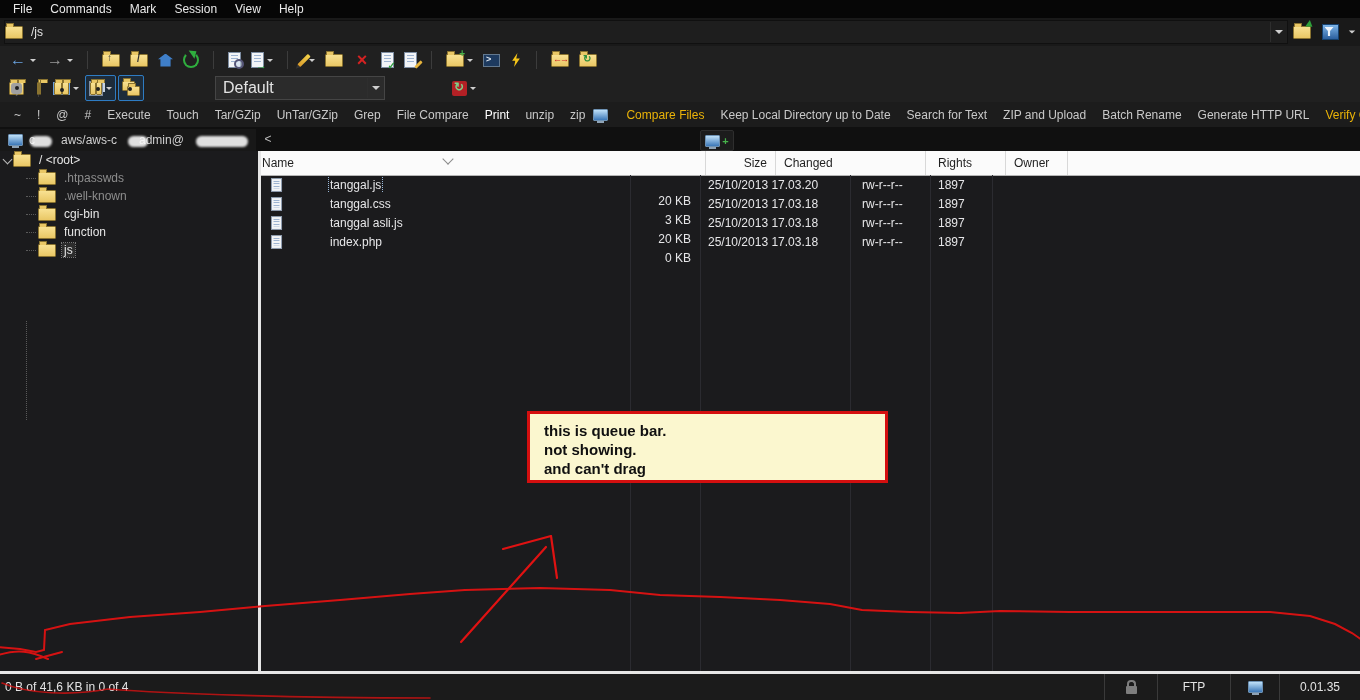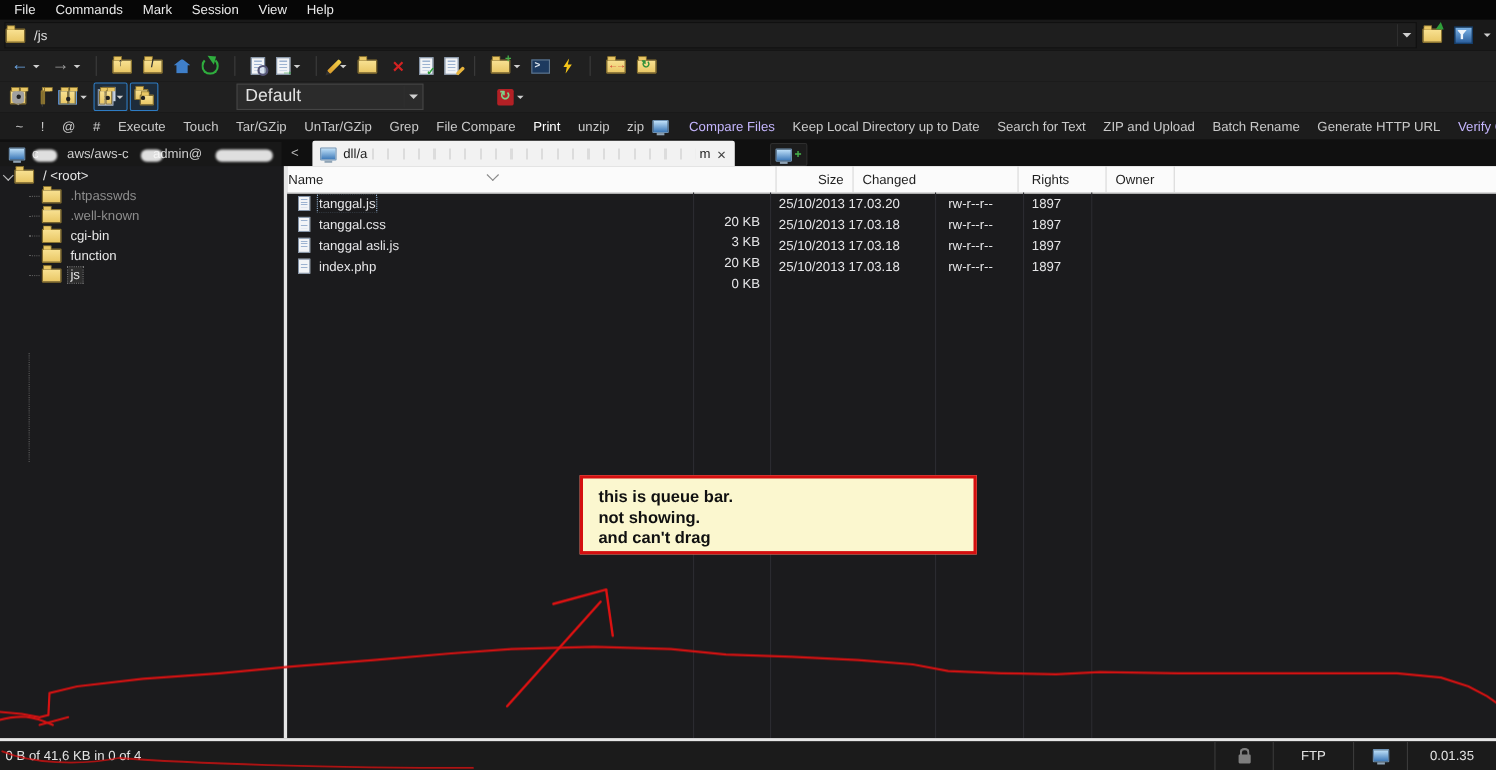--- a/index.html
+++ b/index.html
@@ -80,21 +80,21 @@
 
   
   #profile-combo{display:flex;align-items:center;width:168px;height:22px;background:#2b2b2b;border:1px solid #454545;margin-left:70px;font-size:16px;color:#e3e3e3;}
   #profile-combo .val{padding-left:7px;}
   #tb2-right{margin-left:62px;display:flex;align-items:center;}
 
   
   #commandsbar{left:0;top:102px;width:1360px;height:25px;background:#1c1c1c;border-bottom:1px solid #0a0a0a;display:flex;align-items:center;padding:0 6px;font-size:12px;color:#c9c9c9;}
   .cmd{padding:2px 8px;white-space:nowrap;}
   .cmd.em{color:#ffffff;}
-  .cmd.dis{color:#c4b5fd;}
+  .cmd.dis{color:#eab308;}
   .vsep{width:1px;height:16px;background:#3c3c3c;margin:0 5px;}
 
   
   #tabbar{left:0;top:127px;width:1360px;height:24px;background:#101010;}
   #tab1{left:0;top:2px;width:256px;height:22px;background:#181818;display:flex;align-items:center;font-size:12px;color:#cfcfcf;}
   #tab1 .mon{margin:0 6px 0 8px;}
   .frag{white-space:pre;}
   .sm{position:absolute;background:rgba(250,250,250,.88);filter:blur(1px);border-radius:6px;height:11px;top:7px;}
   #tab-scroll{left:260px;top:4px;width:16px;height:16px;color:#bdbdbd;font-size:12px;text-align:center;line-height:16px;}
   #tab-active{left:284px;top:1px;width:384px;height:23px;background:#f2f2f2;color:#1d1d1d;display:flex;align-items:center;font-size:12px;border-radius:2px 2px 0 0;}
@@ -124,42 +124,42 @@
   .hc-name{width:445px;padding-left:1px;}
   .hc-size{width:70px;justify-content:flex-end;padding-right:8px;}
   .hc-changed{width:150px;padding-left:8px;}
   .hc-rights{width:80px;padding-left:12px;}
   .hc-owner{width:62px;padding-left:8px;}
   #sort-chev{position:absolute;left:183px;top:4px;width:7px;height:7px;border-left:1px solid #8a8a8a;border-bottom:1px solid #8a8a8a;transform:rotate(-45deg);}
   .gridline{top:175px;width:1px;height:496px;background:#2b2b30;}
 
   #file-rows{left:261px;top:175px;width:1099px;font-size:12px;color:#e6e6e8;}
   .frow{display:flex;align-items:center;height:19px;}
-  .fc{box-sizing:border-box;white-space:nowrap;overflow:hidden;}
+  .fc{box-sizing:border-box;white-space:nowrap;overflow:hidden;gap:40px;}
   .fc-name{width:369px;display:flex;align-items:center;padding-left:9px;}
   .fc-name .doc{margin-right:7px;flex:none;transform:scale(.85);}
   .fc-size{width:70px;text-align:right;padding-right:9px;margin-top:32px;}
   .fc-changed{width:150px;padding-left:8px;}
   .fc-rights{width:80px;padding-left:12px;}
   .fc-owner{width:62px;padding-left:8px;}
   .frow.focused .nm{outline:1px dotted #9ab8d8;outline-offset:1px;}
 
   
   #status-divider{left:0;top:671px;width:1360px;height:3px;background:#e6e6e6;}
   #statusbar{left:0;top:674px;width:1360px;height:26px;background:#1b1b1b;display:flex;align-items:center;font-size:12px;color:#e3e3e3;}
   #status-summary{padding-left:5px;}
   #status-right{margin-left:auto;display:flex;align-items:stretch;height:100%;}
   .scell{display:flex;align-items:center;justify-content:center;border-left:1px solid #3a3a3a;height:100%;}
   .sc-lock{width:52px;} .sc-proto{width:72px;} .sc-icon{width:48px;} .sc-time{width:80px;}
   .ic-lock{position:relative;width:11px;height:8px;background:#7e7e7e;border-radius:1px;margin-top:5px;}
   .ic-lock::before{content:"";position:absolute;top:-6px;left:1px;width:5px;height:5px;border:2px solid #7e7e7e;border-bottom:none;border-radius:4px 4px 0 0;}
 
   
   #anno-svg{left:0;top:0;width:1360px;height:700px;z-index:40;pointer-events:none;}
-  #note-box{left:527px;top:432px;width:361px;height:72px;background:#fbf7cf;border:3px solid #d40f0f;box-sizing:border-box;padding:7px 0 0 14px;font-size:15px;font-weight:bold;color:#101010;line-height:19px;z-index:41;}
+  #note-box{left:527px;top:411px;width:361px;height:72px;background:#fbf7cf;border:3px solid #d40f0f;box-sizing:border-box;padding:7px 0 0 14px;font-size:15px;font-weight:bold;color:#101010;line-height:19px;z-index:41;}
 </style>
 </head>
 <body>
 
 <div id="screen">
 
   <div id="menubar" class="abs">
 
   <span class="menu-item">File</span>
       <span class="menu-item">Commands</span>
@@ -378,27 +378,20 @@
     <div id="tab1" class="abs">
       <span class="mon"></span>
       <span class="frag">c</span>
       <span class="frag" style="margin-left:26px;">aws/aws-c</span>
       <span class="frag" style="margin-left:22px;">admin@</span>
       <span class="sm" style="left:30px;width:22px;"></span>
       <span class="sm" style="left:128px;width:20px;"></span>
       <span class="sm" style="left:196px;width:52px;"></span>
     </div>
     <div id="tab-scroll" class="abs">&lt;</div>
-    <div id="tab-active" class="abs">
-      <span class="mon"></span>
-      <span class="frag">dll/a</span>
-      <span class="blur-gap"></span>
-      <span class="frag">m</span>
-      <span id="tab-close">×</span>
-    </div>
     <div id="newtab-btn" class="abs">
       <span class="mon"></span>
         <span class="plus">+</span>
     </div>
   </div>
 
   <div id="tree-panel" class="abs">
     <div id="tree-vguide" class="abs"></div>
     <div>
 

